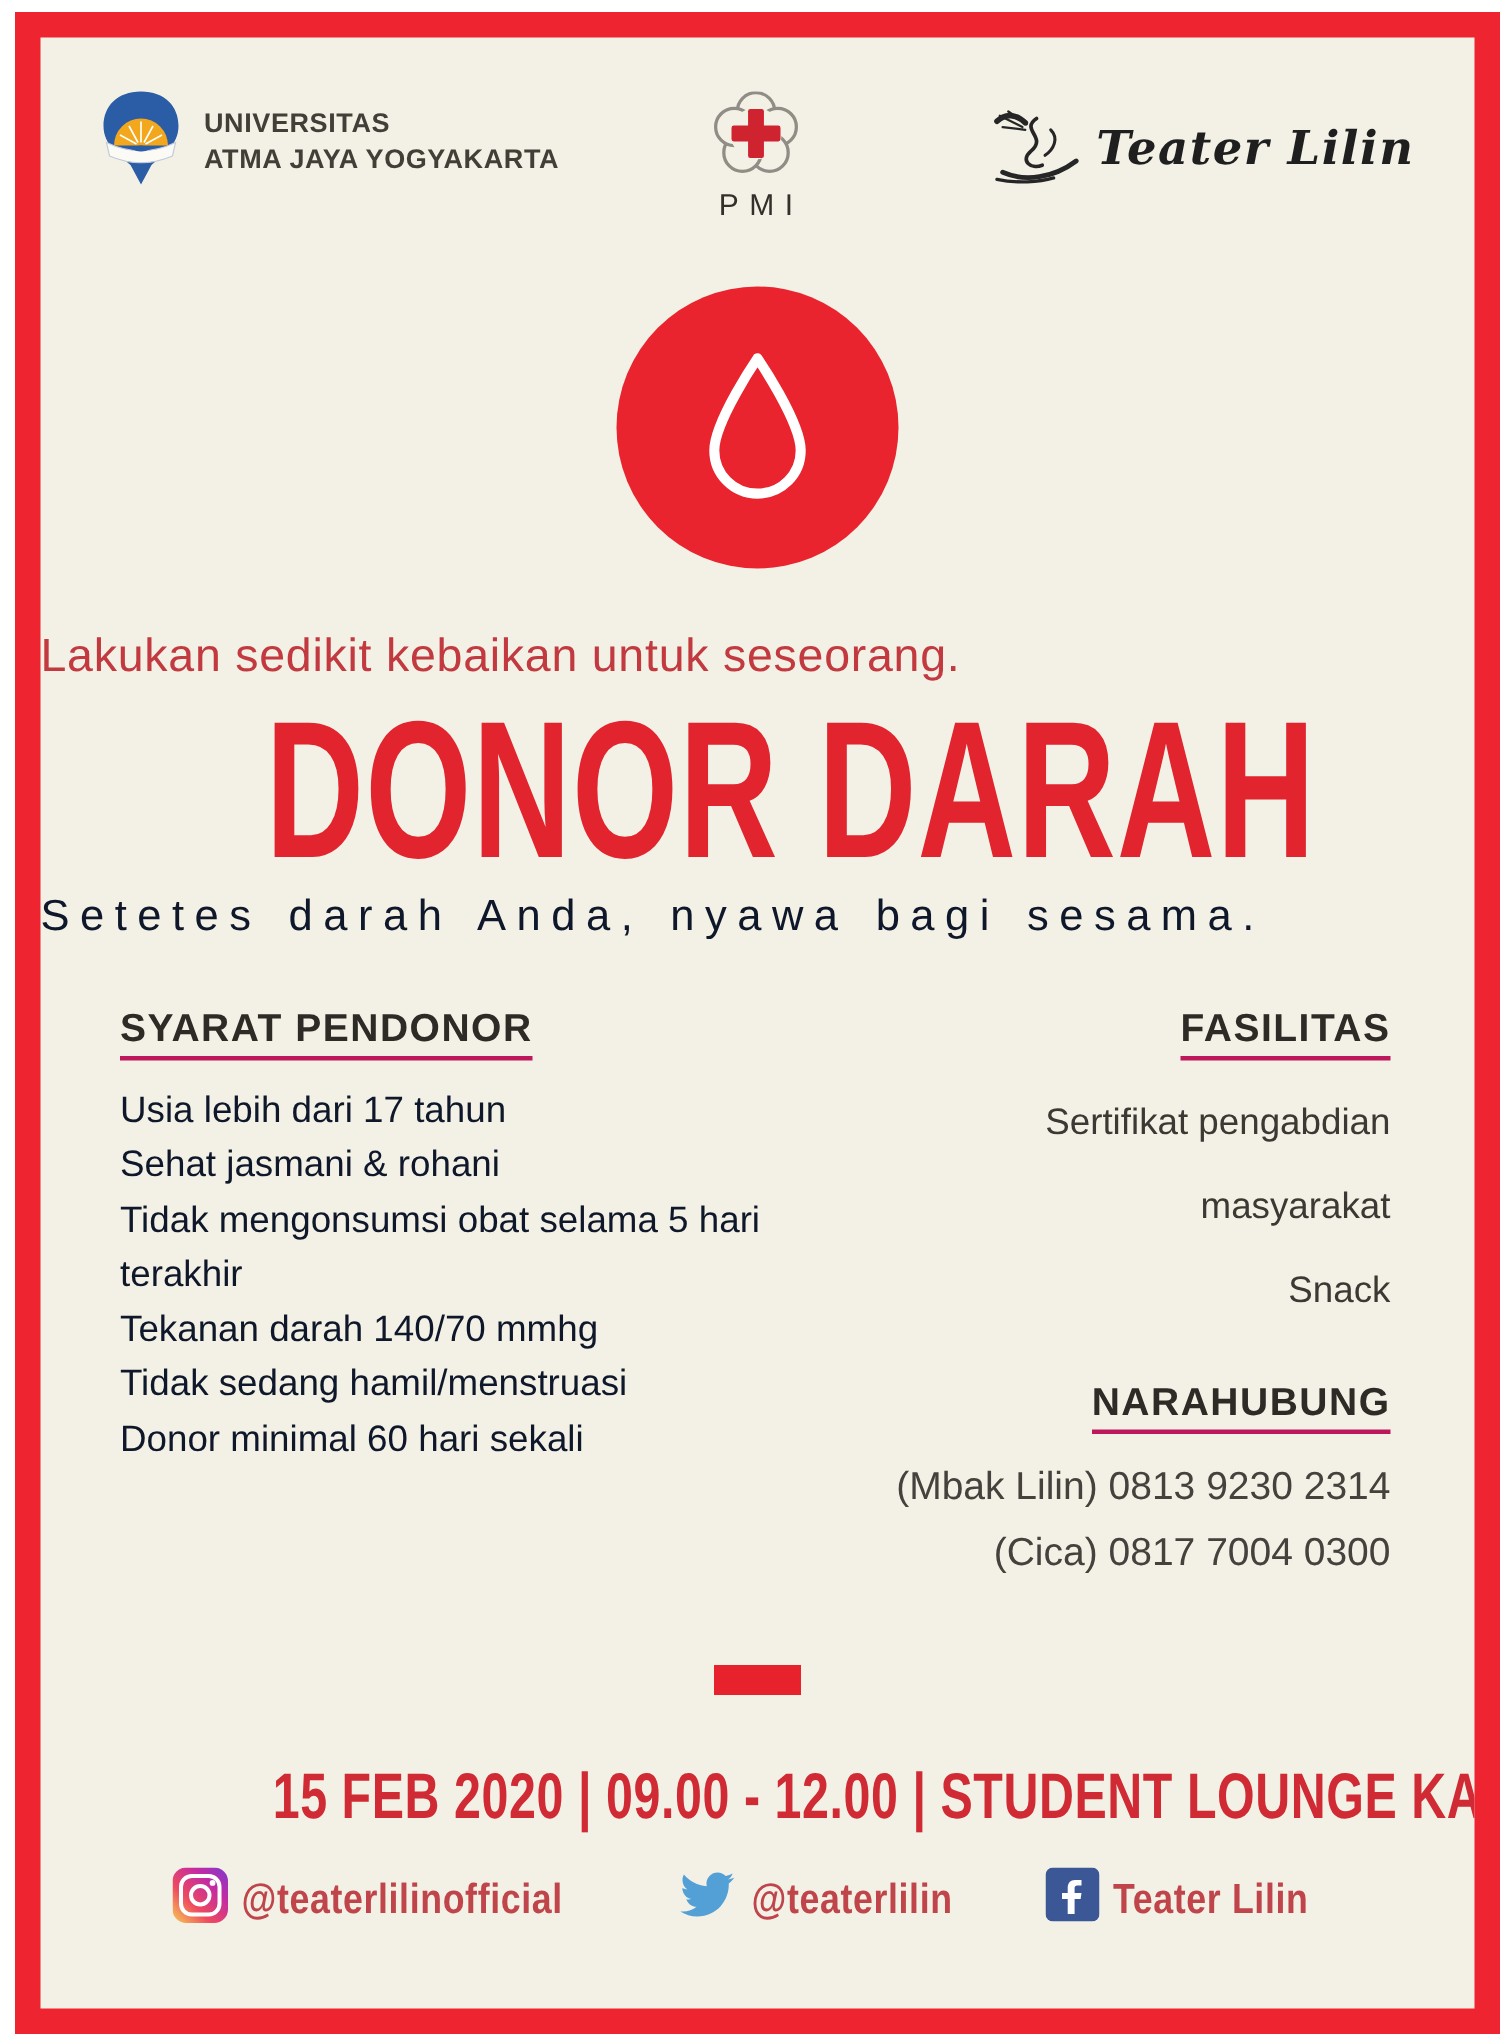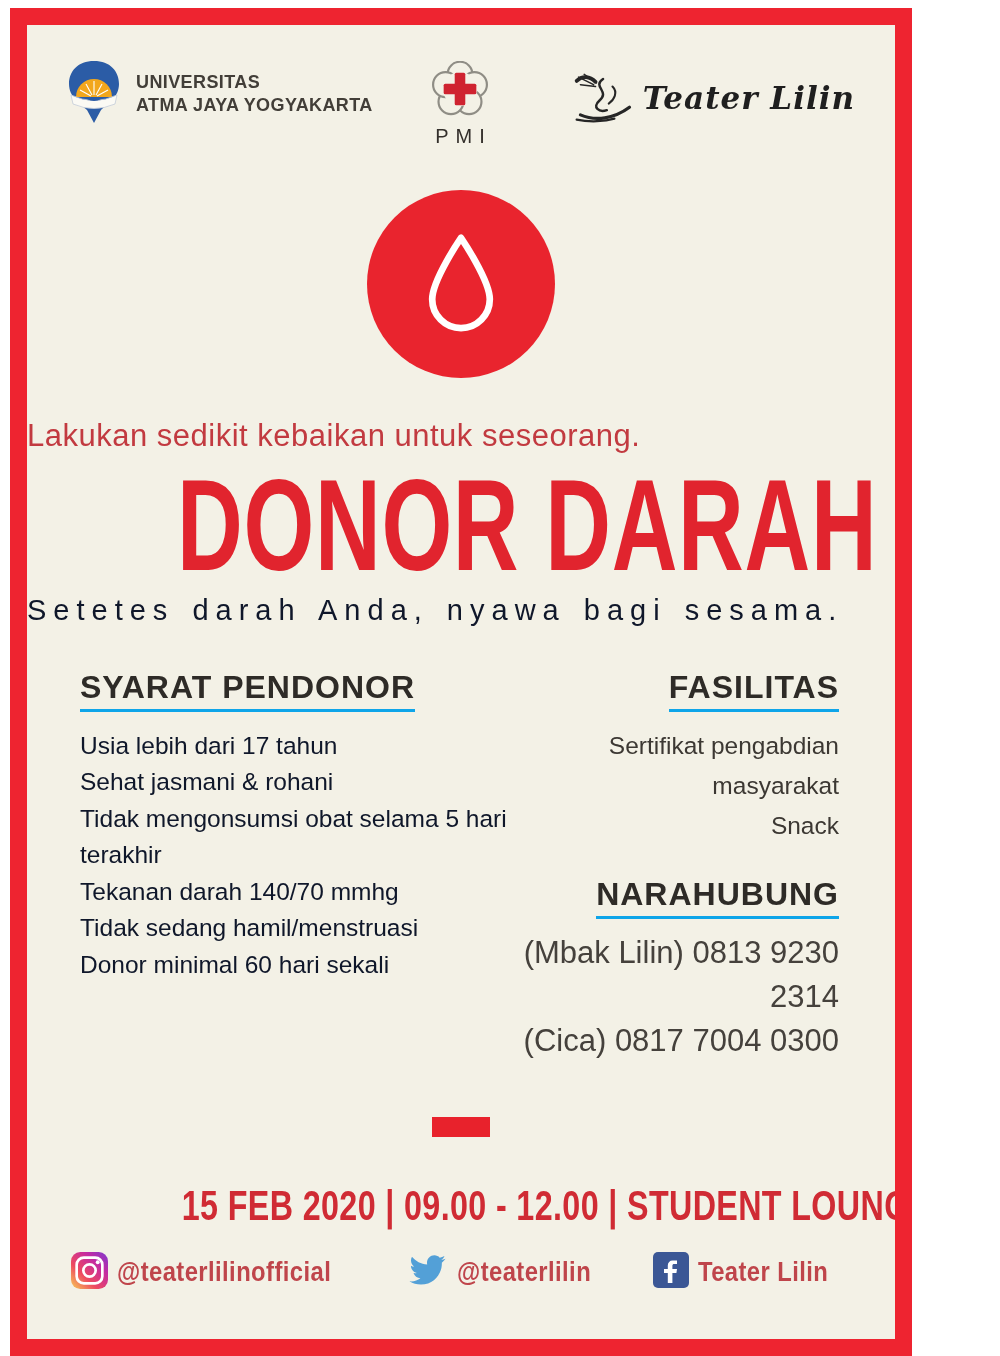--- a/index.html
+++ b/index.html
@@ -1,17 +1,17 @@
 <!DOCTYPE html>
 <html><head>
 <meta charset="utf-8">
 <style>
   * { margin:0; padding:0; box-sizing:border-box; }
   body { background:#ffffff; font-family:"Liberation Sans", sans-serif; }
-  .poster { position:relative; width:912px; height:1356px; background:#ffffff; overflow:hidden; }
+  .poster { position:relative; width:1000px; height:1356px; background:#ffffff; overflow:hidden; }
   .frame { position:absolute; left:10px; top:8px; right:0; bottom:0; background:#ee2430; }
   .content { position:absolute; left:27px; top:25px; right:17px; bottom:17px; background:#f3f1e6; overflow:hidden; }
 
   
   .header { display:grid; grid-template-columns:1fr auto 1fr; align-items:flex-start; padding:34px 40px 0 38px; }
   .uni { display:flex; align-items:center; gap:13px; }
   .uni-text { font-weight:bold; font-size:18px; line-height:1.3; letter-spacing:.4px; color:#423e38; }
   .pmi { display:flex; flex-direction:column; align-items:center; justify-self:center; margin-top:2px; }
   .pmi-label { font-weight:normal; font-size:20px; letter-spacing:7px; color:#332f2b; margin-top:4px; margin-left:7px; }
   .teater { display:flex; align-items:center; gap:6px; justify-self:end; margin-top:8px; }
@@ -22,24 +22,24 @@
 
   
   .tagline { text-align:left; margin-top:40px; font-size:31px; color:#c23a40; letter-spacing:.5px; }
   .title-wrap { text-align:center; margin-top:10px; white-space:nowrap; }
   .title { display:inline-block; font-weight:bold; font-size:130px; line-height:.95; color:#e1242e; transform:scaleX(.70); transform-origin:center; letter-spacing:1px; }
   .subtitle { margin-top:6px; font-size:29px; letter-spacing:7px; word-spacing:3px; color:#0f172a; }
 
   
   .cols { display:flex; justify-content:space-between; padding:0 56px 0 53px; margin-top:42px; }
   .col-right { text-align:right; }
-  .h-underline { display:inline-block; font-weight:bold; font-size:32px; letter-spacing:1px; color:#2e2b27; border-bottom:3px solid #0ea5e9; padding-bottom:3px; }
+  .h-underline { display:inline-block; font-weight:bold; font-size:26px; letter-spacing:1px; color:#2e2b27; border-bottom:3px solid #be185d; padding-bottom:3px; }
   .req-list { list-style:none; margin-top:16px; font-size:24.5px; line-height:36.5px; color:#0f172a; }
-  .fac-list { list-style:none; margin-top:14px; font-size:24.5px; line-height:40px; color:#3c3833; }
-  .contact-list { list-style:none; margin-top:12px; font-size:31px; line-height:44px; color:#45413c; }
+  .fac-list { list-style:none; margin-top:14px; font-size:24.5px; line-height:56px; color:#3c3833; }
+  .contact-list { list-style:none; margin-top:12px; font-size:26px; line-height:44px; color:#45413c; }
   .nara-head { margin-top:30px; }
 
   
   .divider { width:58px; height:20px; background:#e8222c; margin:54px auto 0; }
   .event-wrap { text-align:center; margin-top:44px; white-space:nowrap; }
   .event-line { display:inline-block; font-weight:bold; font-size:43px; color:#d02b34; transform:scaleX(.75); transform-origin:center; letter-spacing:.5px; }
   .social-row { display:flex; justify-content:center; align-items:center; gap:38px; margin-top:22px; }
   .social-item { display:flex; align-items:center; gap:9px; }
   .social-label { display:inline-block; font-weight:bold; font-size:28px; color:#bf454b; transform:scaleX(.85); transform-origin:left center; letter-spacing:.5px; white-space:nowrap; }
 </style>

